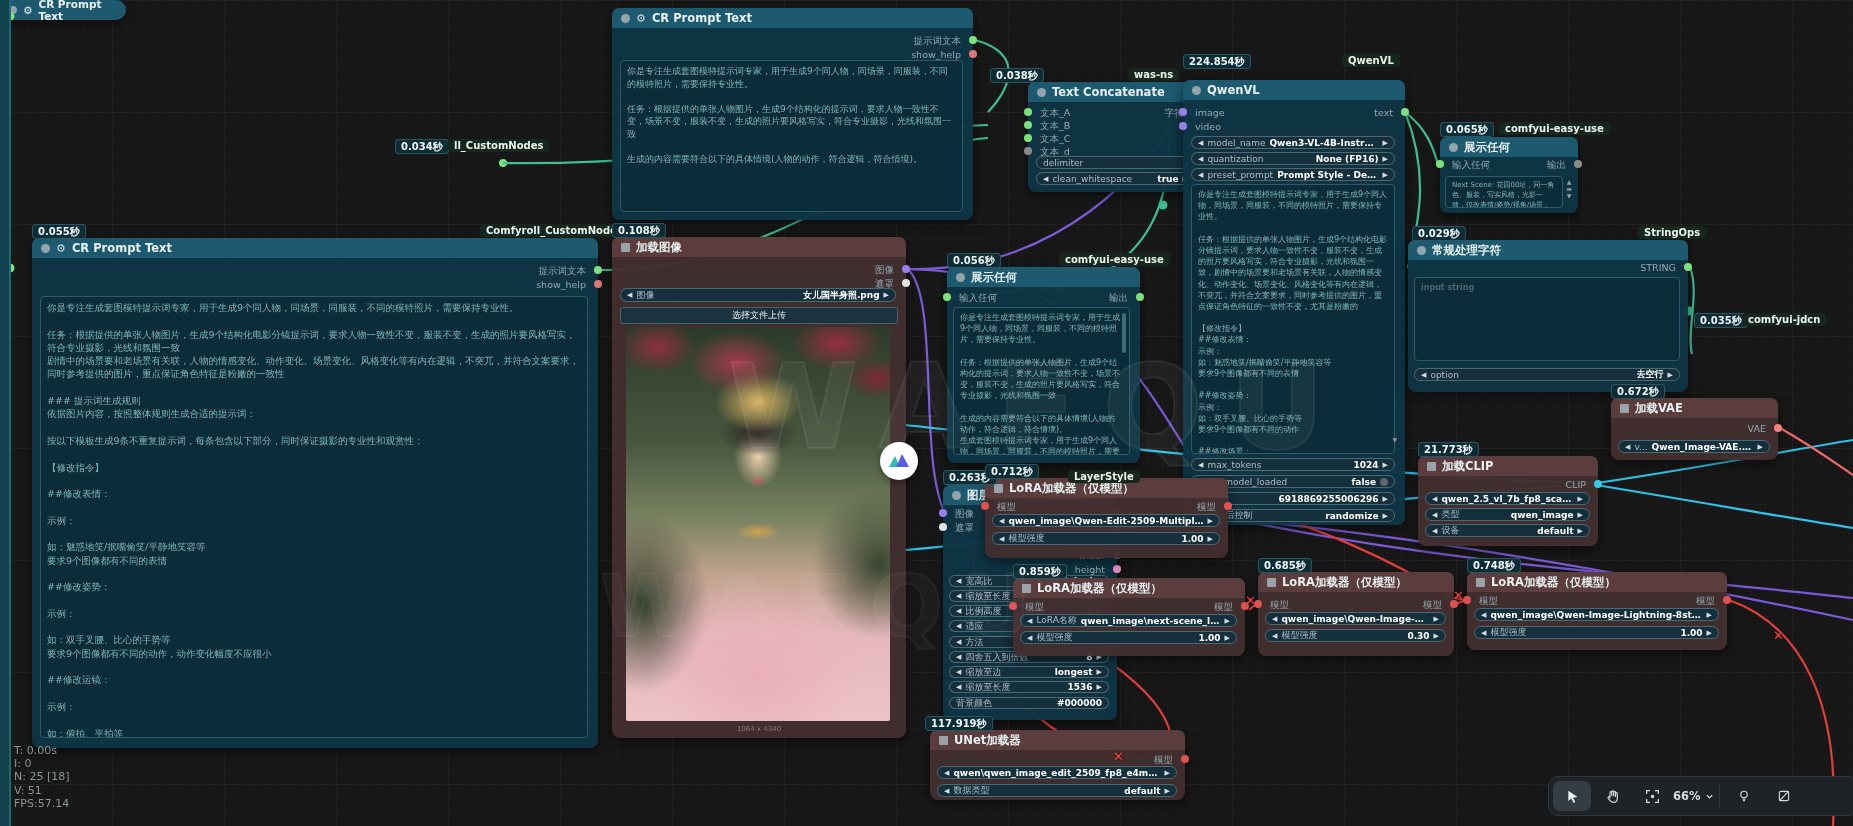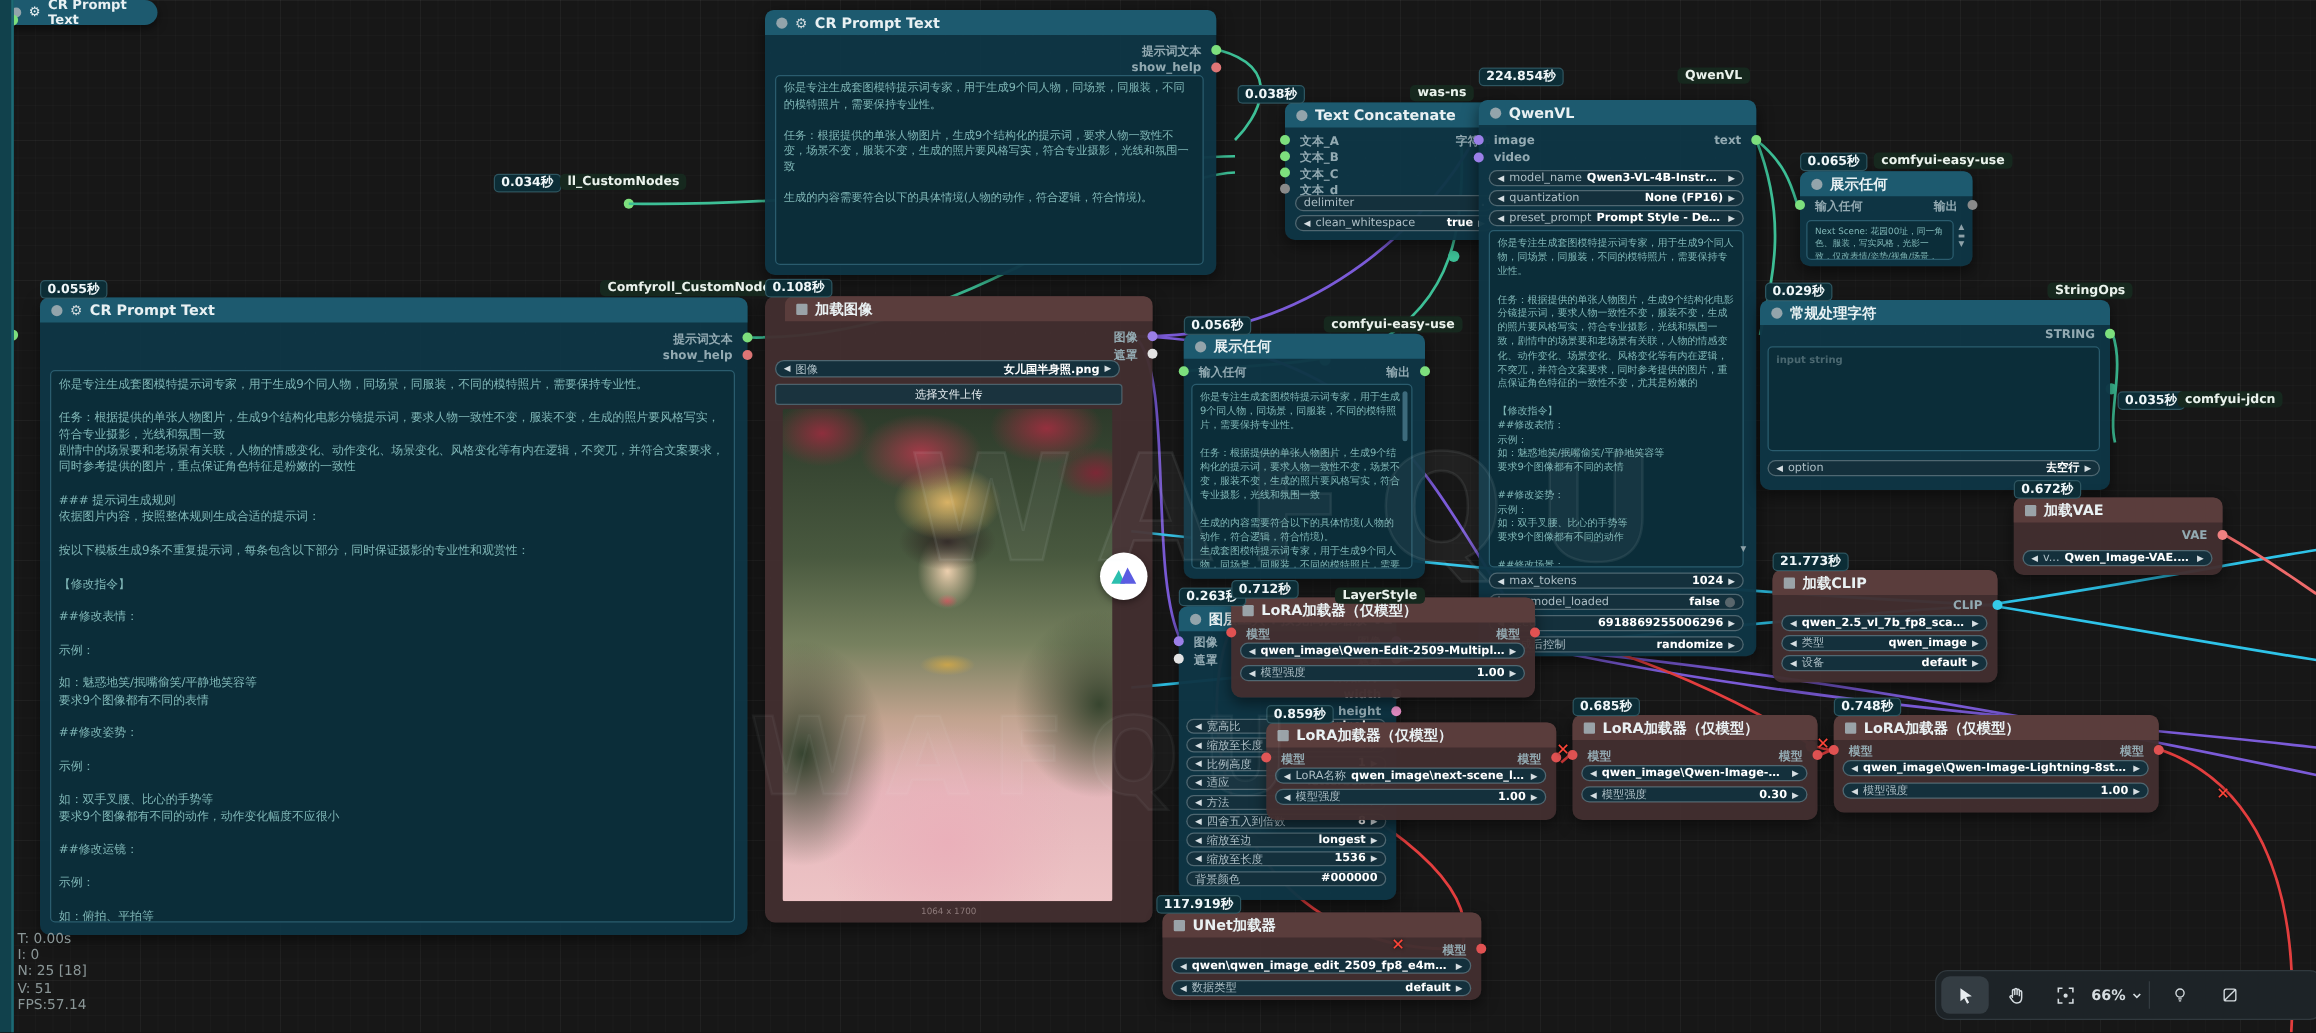--- a/index.html
+++ b/index.html
@@ -22,21 +22,21 @@
   .maroon .hd{background:#5a3d3c;}
   .hd .cir{width:9px;height:9px;border-radius:50%;background:#93a4ab;flex:0 0 auto;}
   .hd .sq{width:9px;height:9px;background:#9aa3a8;flex:0 0 auto;border-radius:1px;}
   .hd .gear{color:#cfd8dc;font-size:11px;flex:0 0 auto;}
   .collapsed{height:20px;border-radius:10px;background:#1d5a6f;display:flex;align-items:center;
       gap:6px;padding:0 9px;color:#e9f1f3;font-size:10.5px;font-weight:bold;box-shadow:0 3px 8px rgba(0,0,0,.5);}
   .badge{position:absolute;z-index:3;background:#0c2d36;border:1px solid rgba(110,160,175,.35);
       border-radius:4px;color:#f0f7f9;font-size:10px;font-weight:bold;padding:0px 5px;line-height:13px;white-space:nowrap;}
   .tag{position:absolute;z-index:3;background:#16281e;border-radius:4px;color:#eaf2ec;
       font-size:10px;font-weight:bold;padding:0px 6px;line-height:13px;white-space:nowrap;}
-  .slot{position:absolute;font-size:9.5px;color:#93aab2;white-space:nowrap;font-weight:bold;}
+  .slot{position:absolute;font-size:9.5px;color:#93aab2;white-space:nowrap;}
   .slot.out{text-align:right;}
   .sdot{position:absolute;width:8px;height:8px;border-radius:50%;}
   .widget{position:absolute;background:#14303c;border:1px solid rgba(190,205,212,.35);border-radius:8px;
       display:flex;align-items:center;gap:4px;padding:0 6px;font-size:9px;color:#aebfc6;overflow:hidden;white-space:nowrap;}
   .widget .val{margin-left:auto;color:#fff;font-weight:bold;overflow:hidden;text-overflow:ellipsis;}
   .widget .arr{color:#d6dee2;font-size:7px;flex:0 0 auto;}
   .widget .tdot{width:8px;height:8px;border-radius:50%;background:#59666c;flex:0 0 auto;}
   .ta{position:absolute;background:#0b2d39;border:1px solid #2a5c6e;border-radius:4px;color:#7fb6b6;
       font-size:8.5px;line-height:1.4;padding:4px 6px;white-space:pre-wrap;overflow:hidden;}
   .btnbar{position:absolute;background:#1a333e;border:1px solid rgba(190,205,212,.3);border-radius:3px;
@@ -205,38 +205,38 @@
           <div class="val">.</div>
         </div>
         <div class="widget" style="left: 8px; top: 90px; width: 145px; height: 11px;">
           <div class="arr">◀</div>
           <div>clean_whitespace</div>
           <div class="val">true</div>
           <div class="arr">▶</div>
         </div>
       </div>
       <div class="badge" style="left: 612px; top: 223px;">0.108秒</div>
-      <div class="node maroon" style="left: 612px; top: 237px; width: 294px; height: 501px; padding-left: 16px;">
+      <div class="node maroon" style="left: 612px; top: 237px; width: 294px; height: 501px;">
         <div class="hd">
           <div class="sq"></div>
           <div>加载图像</div>
         </div>
         <div class="slot out" style="right: 12px; top: 27px;">图像</div>
         <div class="sdot" style="right: -4px; top: 28px; background: rgb(155, 127, 232);"></div>
         <div class="slot out" style="right: 12px; top: 41px;">遮罩</div>
         <div class="sdot" style="right: -4px; top: 42px; background: rgb(227, 227, 227);"></div>
         <div class="widget" style="left: 8px; top: 51px; width: 262px; height: 12px;">
           <div class="arr">◀</div>
           <div>图像</div>
           <div class="val">女儿国半身照.png</div>
           <div class="arr">▶</div>
         </div>
         <div class="btnbar" style="left: 8px; top: 70px; width: 276px; height: 15px;">选择文件上传</div>
         <div class="photo" style="left: 14px; top: 90px; width: 264px; height: 394px;"></div>
-        <div class="caption" style="left: 0px; top: 488px; width: 294px;">1064 x 1700</div>
+        <div class="caption" style="left: 0px; top: 488px; width: 294px;">1064 x 4340</div>
       </div>
       <div class="badge" style="left: 947px; top: 253px;">0.056秒</div>
       <div class="tag" style="left: 1059px; top: 253px;">comfyui-easy-use</div>
       <div class="node" style="left: 947px; top: 267px; width: 193px; height: 196px;">
         <div class="hd">
           <div class="cir"></div>
           <div>展示任何</div>
         </div>
         <div class="slot" style="left: 12px; top: 25px;">输入任何</div>
         <div class="sdot" style="left: -4px; top: 26px; background: rgb(125, 223, 125);"></div>

